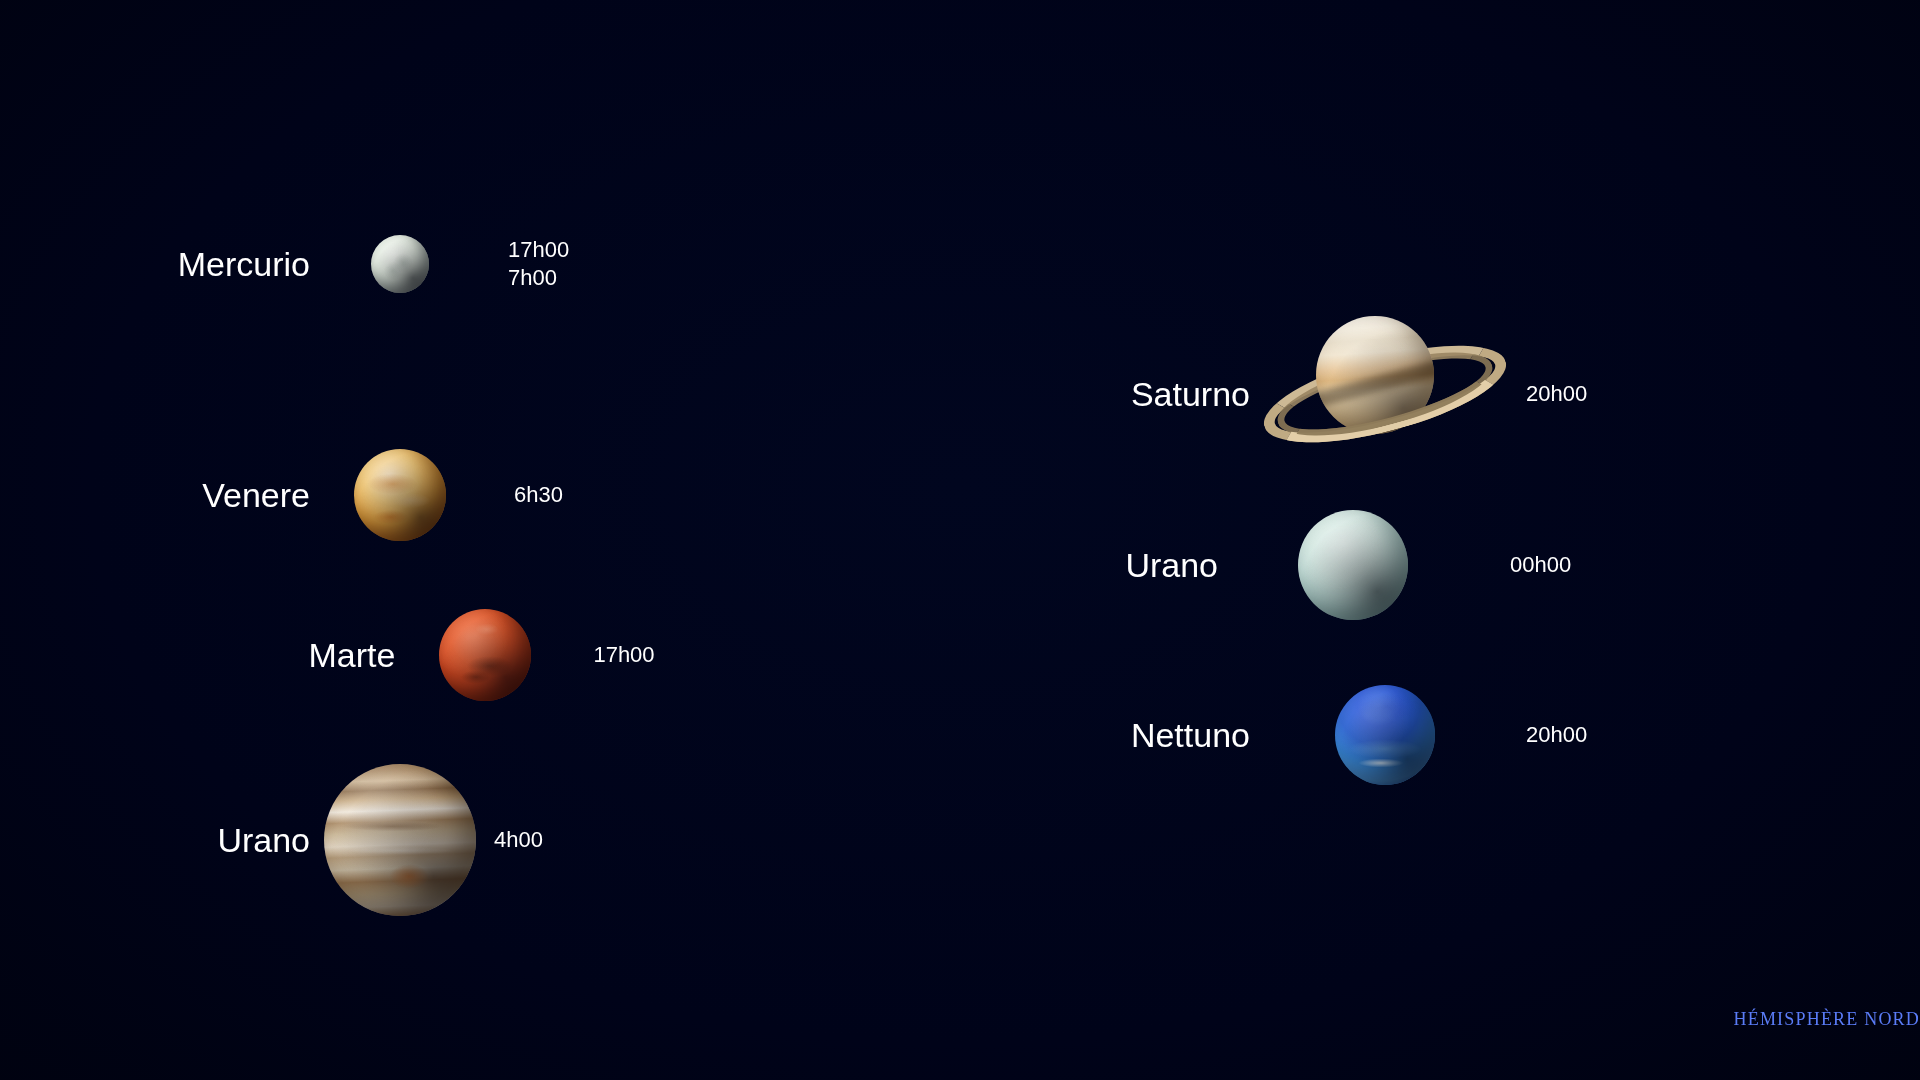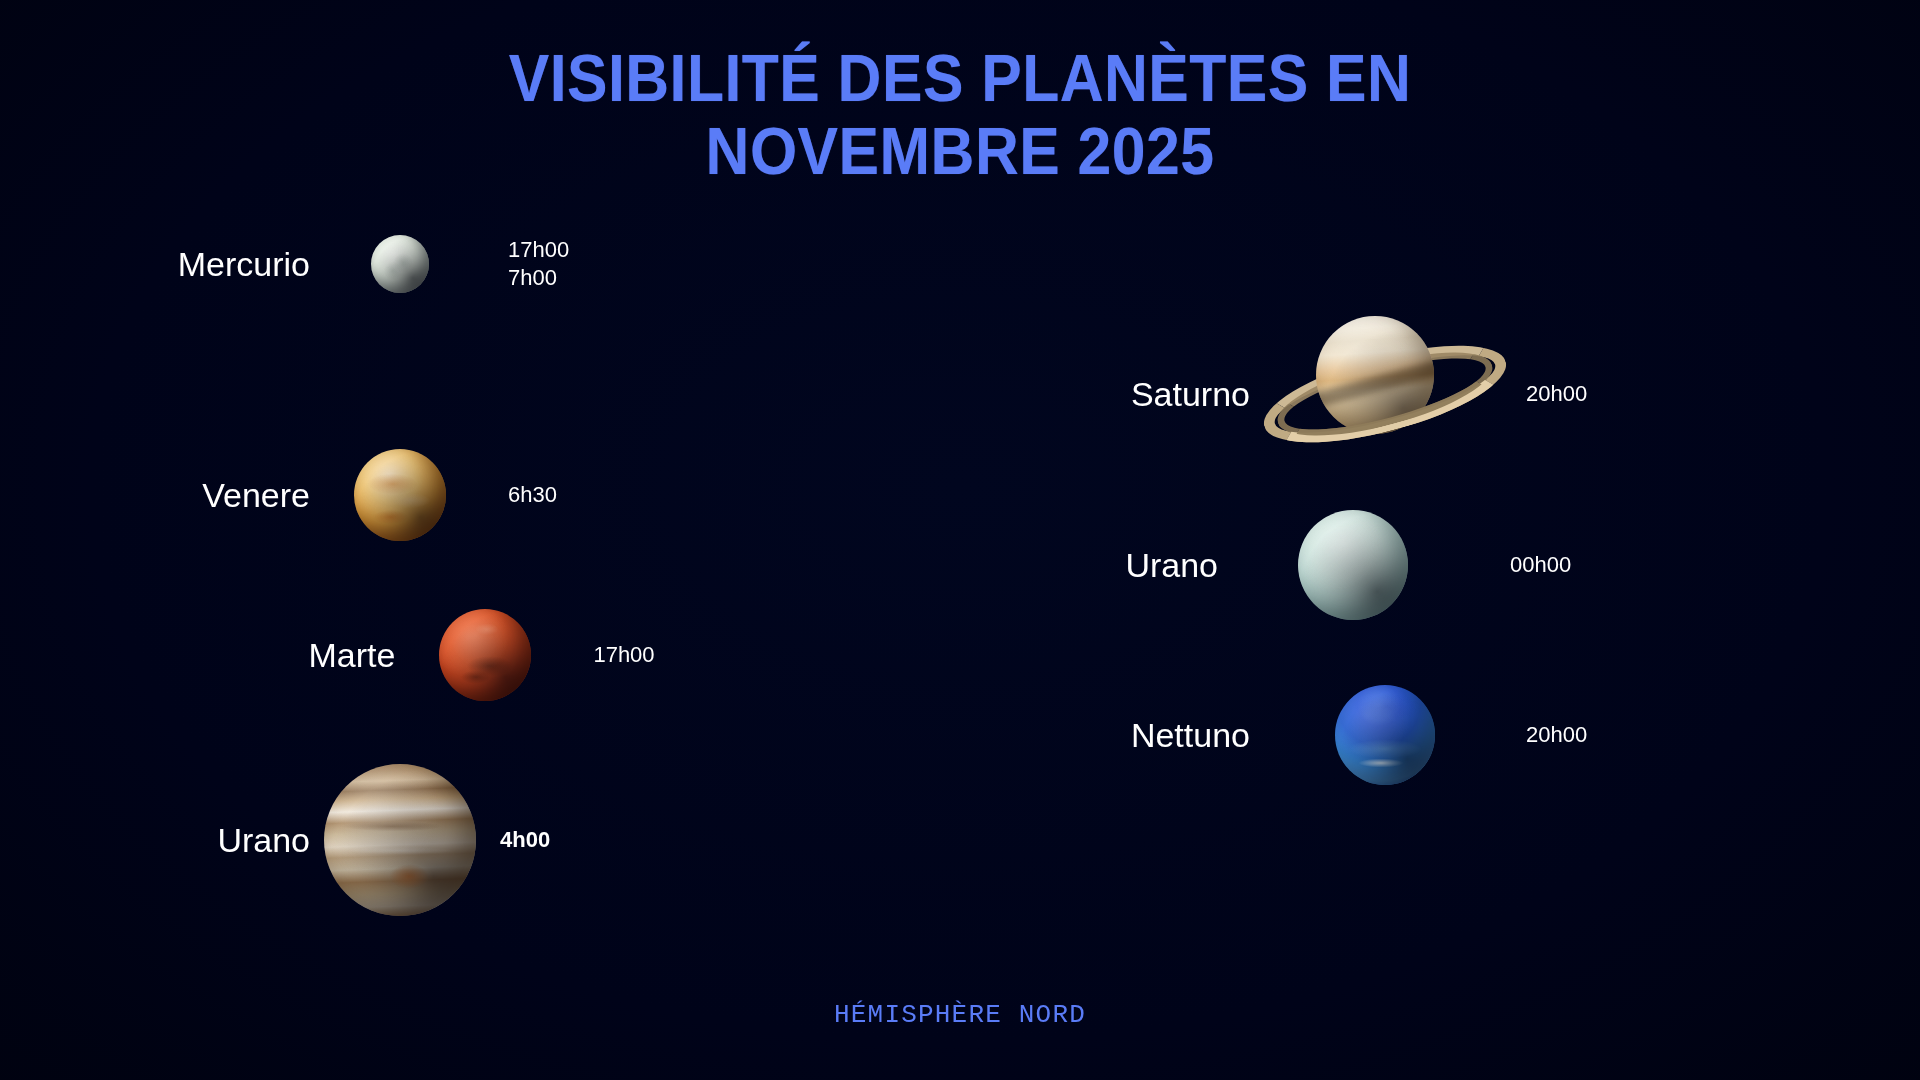--- a/index.html
+++ b/index.html
@@ -266,36 +266,32 @@
       radial-gradient(ellipse 30% 6% at 46% 78%, rgba(235,248,255,0.85) 0%, rgba(235,248,255,0) 75%),
       radial-gradient(ellipse 46% 12% at 50% 64%, rgba(120,185,235,0.55) 0%, rgba(120,185,235,0) 80%),
       radial-gradient(ellipse 40% 16% at 52% 22%, rgba(40,75,190,0.45) 0%, rgba(40,75,190,0) 80%);
   }
 
   
   .footer {
     position: absolute;
     left: 0; bottom: 50px;
     width: 1920px;
-    text-align: center;
+    text-align: right;
     color: #5a7cf7;
-    font-size: 26px;
+    font-size: 18px;
     letter-spacing: 1.2px;
-    font-family: Liberation Mono, monospace;
+    font-family: Liberation Serif, serif;
   }
 </style>
 </head>
 <body>
 
 <div id="stage">
 
-  <div class="title-block">
-    <span class="title-line">VISIBILITÉ DES PLANÈTES EN</span>
-    <span class="title-line">NOVEMBRE 2025</span>
-  </div>
 
   <div class="row" style="left:140px; top:222px; width:600px; height:84px;">
     <div class="pname" style="width:170px;">Mercurio</div>
     <div class="pslot" style="width:180px;">
       <div class="planet p-mercury">
         <span class="speck"></span>
       </div>
     </div>
     <div class="ptime" style="margin-left:18px;">
       <span>17h00</span>
@@ -303,21 +299,21 @@
     </div>
   </div>
 
   <div class="row" style="left:140px; top:445px; width:600px; height:100px;">
     <div class="pname" style="width:170px;text-align:right;">Venere</div>
     <div class="pslot" style="width:180px;">
       <div class="planet p-venus">
         <span class="speck"></span>
       </div>
     </div>
-    <div class="ptime" style="margin-left:18px;text-align:right;">
+    <div class="ptime" style="margin-left:24px;text-align:right;">
       <span>6h30</span>
     </div>
   </div>
 
   <div class="row" style="left:140px; top:605px; width:600px; height:100px;justify-content:center;">
     <div class="pname" style="width:170px;">Marte</div>
     <div class="pslot" style="width:180px;">
       <div class="planet p-mars">
         <span class="speck"></span>
       </div>
@@ -327,21 +323,21 @@
     </div>
   </div>
 
   <div class="row" style="left:140px; top:760px; width:620px; height:160px;">
     <div class="pname" style="width:170px;">Urano</div>
     <div class="pslot" style="width:180px;">
       <div class="planet p-jupiter">
         <span class="speck"></span>
       </div>
     </div>
-    <div class="ptime" style="margin-left:10px;font-weight:bold;">
+    <div class="ptime" style="margin-left:4px;">
       <span>4h00</span>
     </div>
   </div>
 
   <div class="row" style="left:1100px; top:304px; width:720px; height:180px;">
     <div class="pname" style="width:150px;">Saturno</div>
     <div class="pslot" style="width:270px;">
       <div class="saturn-wrap">
         <div class="ring ring-back"></div>
         <div class="ring ring-back2"></div>

